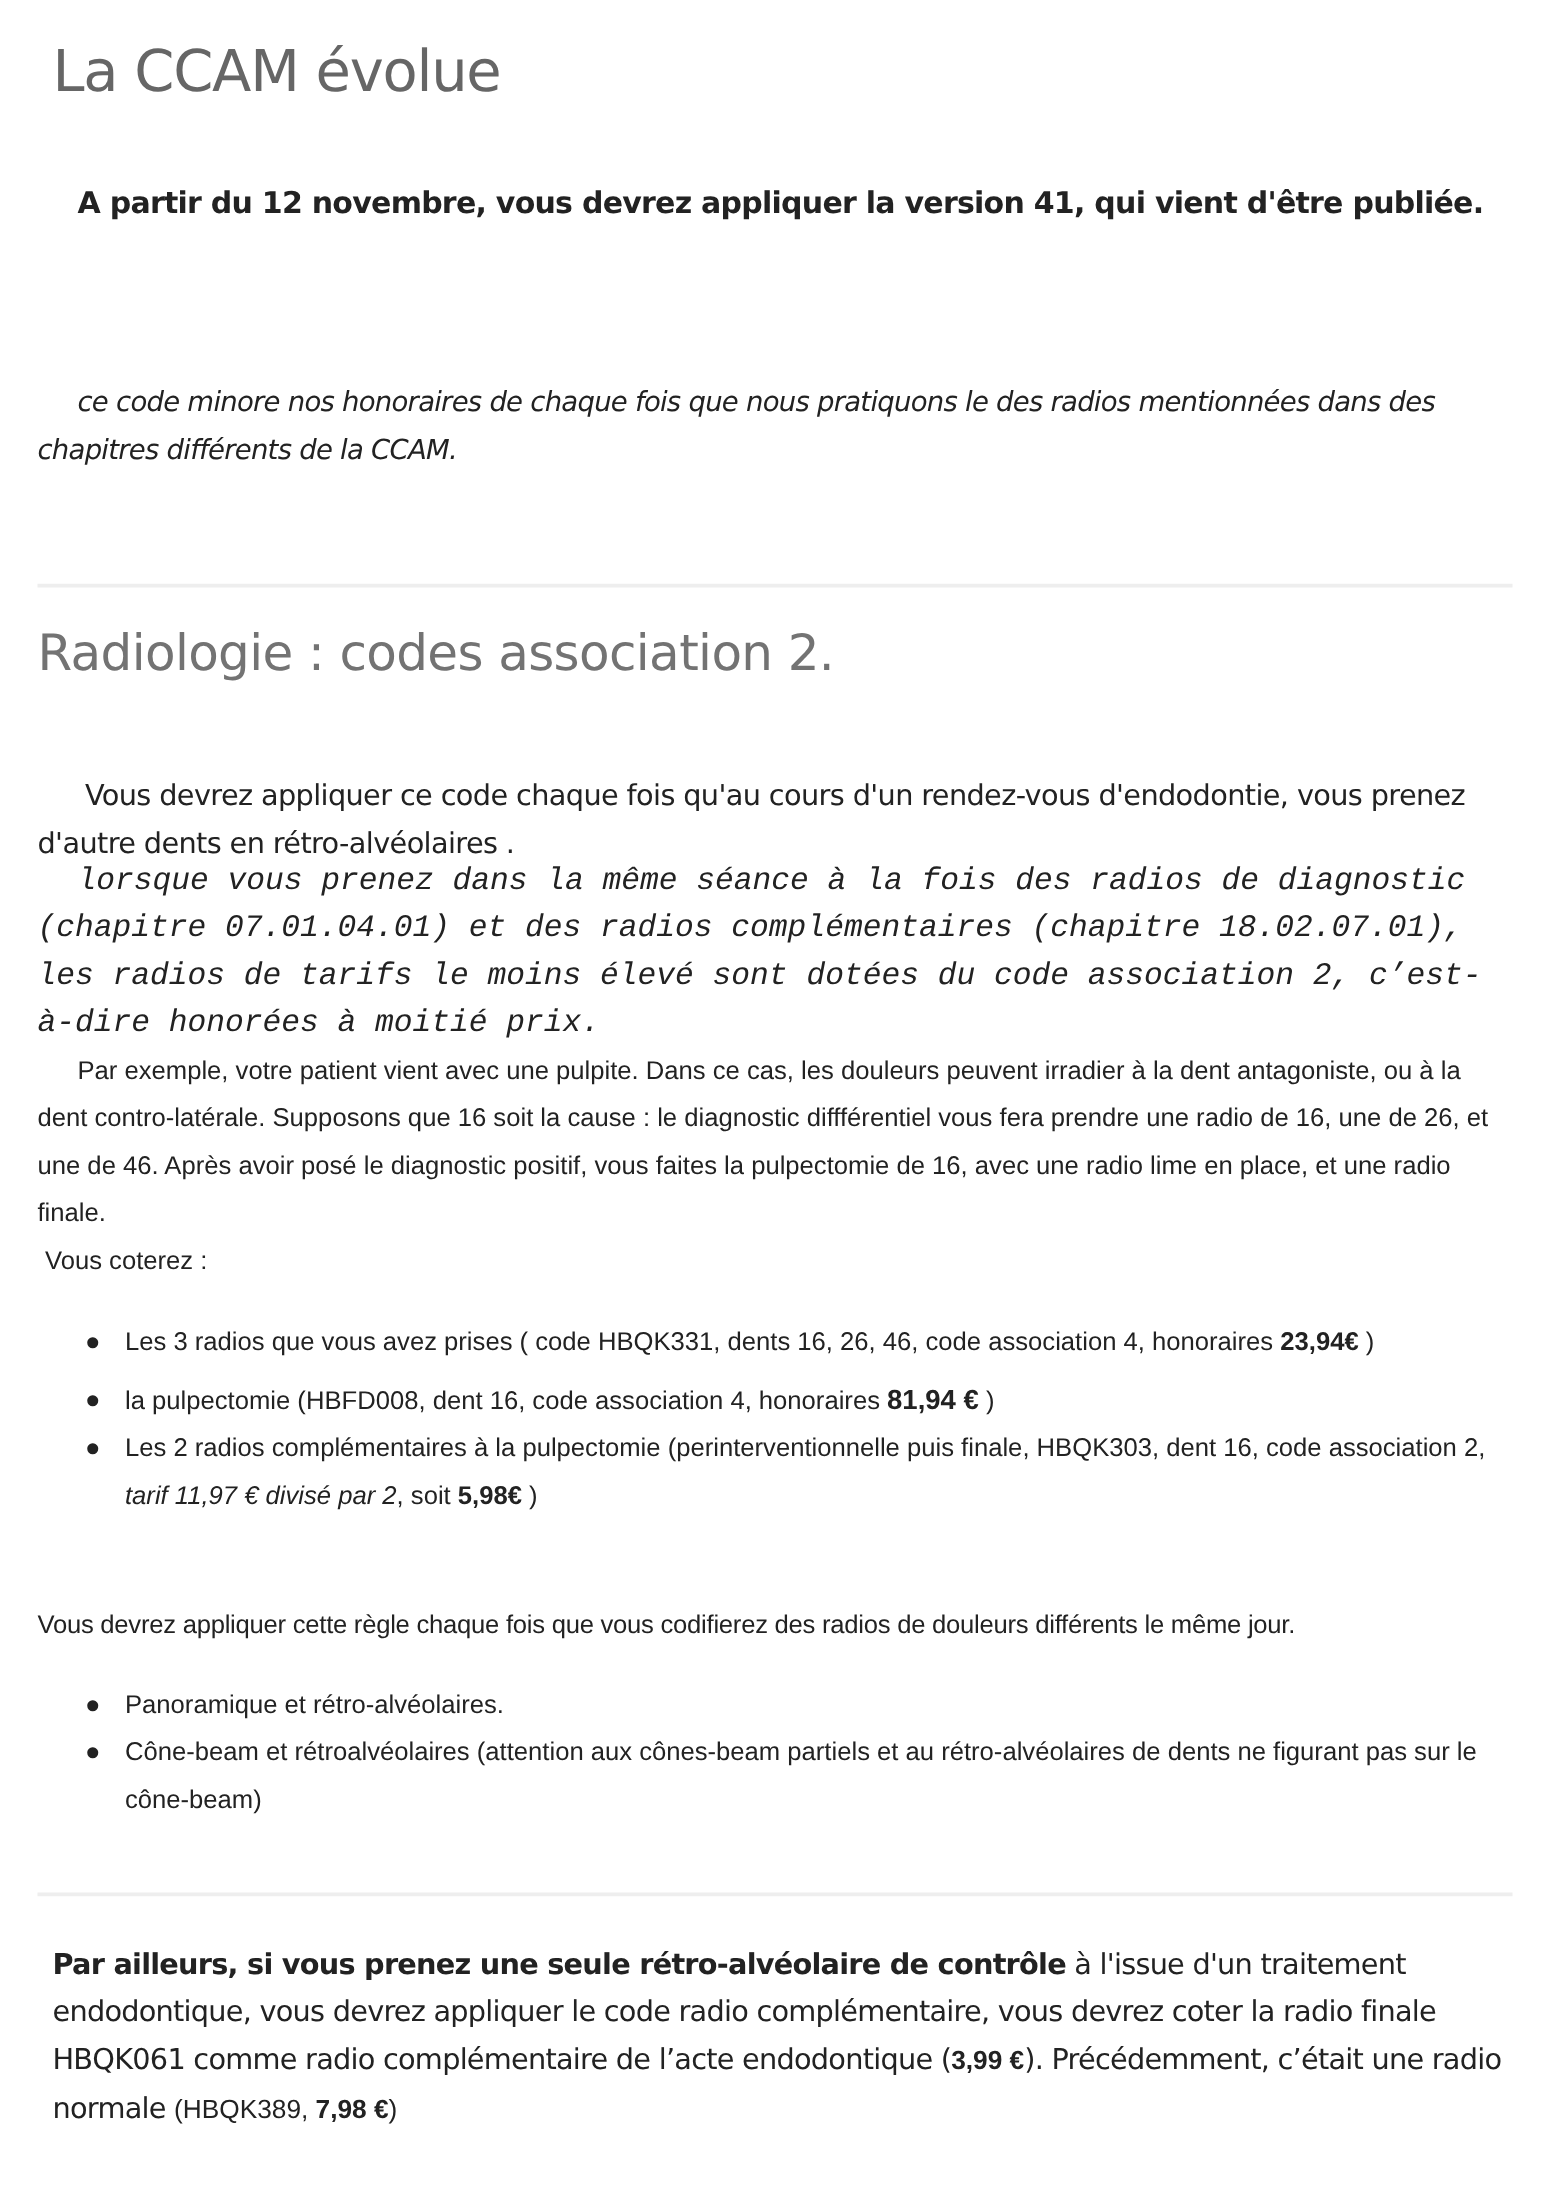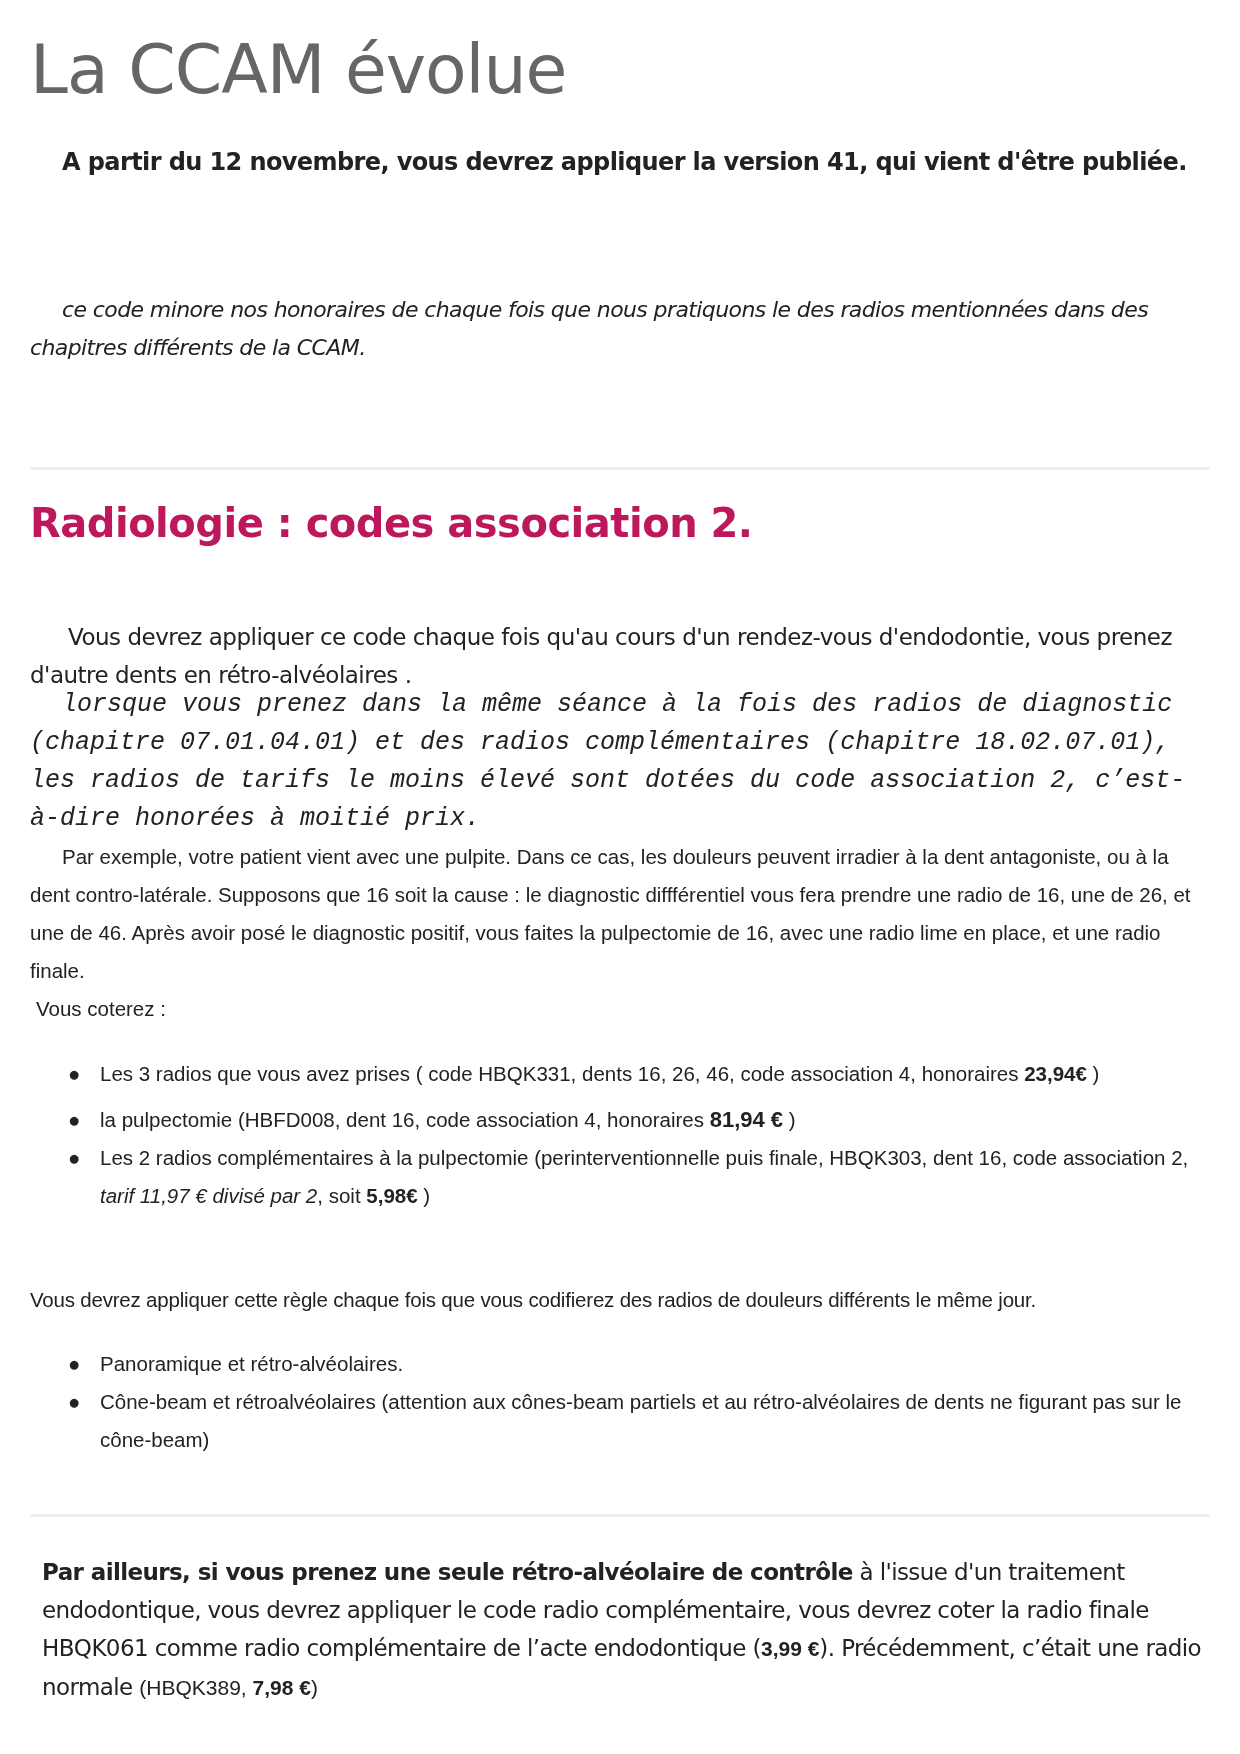--- a/index.html
+++ b/index.html
@@ -1,23 +1,23 @@
 <!DOCTYPE html>
 <html><head>
   <meta charset="utf-8">
   <style>
     html, body { margin: 0; padding: 0; background: #ffffff; }
     body { width: 1240px; height: 1754px; overflow: hidden; position: relative; color: #333333; }
     .page { position: absolute; left: 30px; top: 0; width: 1180px; }
-    h1 { position: absolute; top: 30px; left: 0; margin: 0; font-family: "DejaVu Sans", sans-serif; font-weight: normal; font-size: 68px; color: #666666; letter-spacing: -1px; }
-    h2 { position: absolute; top: 500px; left: 0; margin: 0; font-family: "DejaVu Sans", sans-serif; font-weight: bold; font-size: 40px; color: #be185d; letter-spacing: -0.5px; }
+    h1 { position: absolute; top: 30px; left: 12px; margin: 0; font-family: "DejaVu Sans", sans-serif; font-weight: normal; font-size: 46px; color: #666666; letter-spacing: -1px; }
+    h2 { position: absolute; top: 500px; left: 0; margin: 0; font-family: "DejaVu Sans", sans-serif; font-weight: normal; font-size: 40px; color: #737373; letter-spacing: -0.5px; }
     .block { position: absolute; left: 0; width: 1180px; margin: 0; }
     .p1 { top: 143px; font-family: "DejaVu Sans", sans-serif; font-size: 24px; line-height: 38px; color: #222; letter-spacing: -0.6px; }
     .p1 b { font-weight: bold; margin-top: 32px; }
-    .p2 { top: 291px; font-family: "DejaVu Sans", sans-serif; font-style: italic; font-size: 22px; line-height: 38px; color: #222; letter-spacing: -0.6px; }
+    .p2 { top: 304px; font-family: "DejaVu Sans", sans-serif; font-style: italic; font-size: 22px; line-height: 38px; color: #222; letter-spacing: -0.6px; }
     .p3 { top: 570px; font-family: "DejaVu Sans", sans-serif; font-size: 23px; line-height: 38px; color: #222; letter-spacing: -0.5px; margin-top: 48px; }
     .p4 { top: 686px; font-family: Liberation Mono, monospace; font-style: italic; font-size: 25px; line-height: 38px; color: #222; }
     .p5 { top: 838px; font-family: "Liberation Sans", sans-serif; font-size: 20.5px; line-height: 38px; color: #222; }
     .list1 { top: 1055px; font-family: "Liberation Sans", sans-serif; font-size: 20.5px; line-height: 38px; color: #222; }
     .p6 { top: 1281px; font-family: "Liberation Sans", sans-serif; font-size: 20.5px; line-height: 38px; color: #222; letter-spacing: -0.2px; }
     .list2 { top: 1345px; font-family: "Liberation Sans", sans-serif; font-size: 20.5px; line-height: 38px; color: #222; }
     .p7 { top: 1553px; font-family: "DejaVu Sans", sans-serif; font-size: 23px; line-height: 38px; color: #222; letter-spacing: -0.6px; margin-left: 12px; }
     .p7 .ar { font-family: "Liberation Sans", sans-serif; font-size: 21px; letter-spacing: 0; }
     ul { list-style: none; padding: 0; margin: 0; }
     li { position: relative; padding-left: 70px; width: 1110px; }

